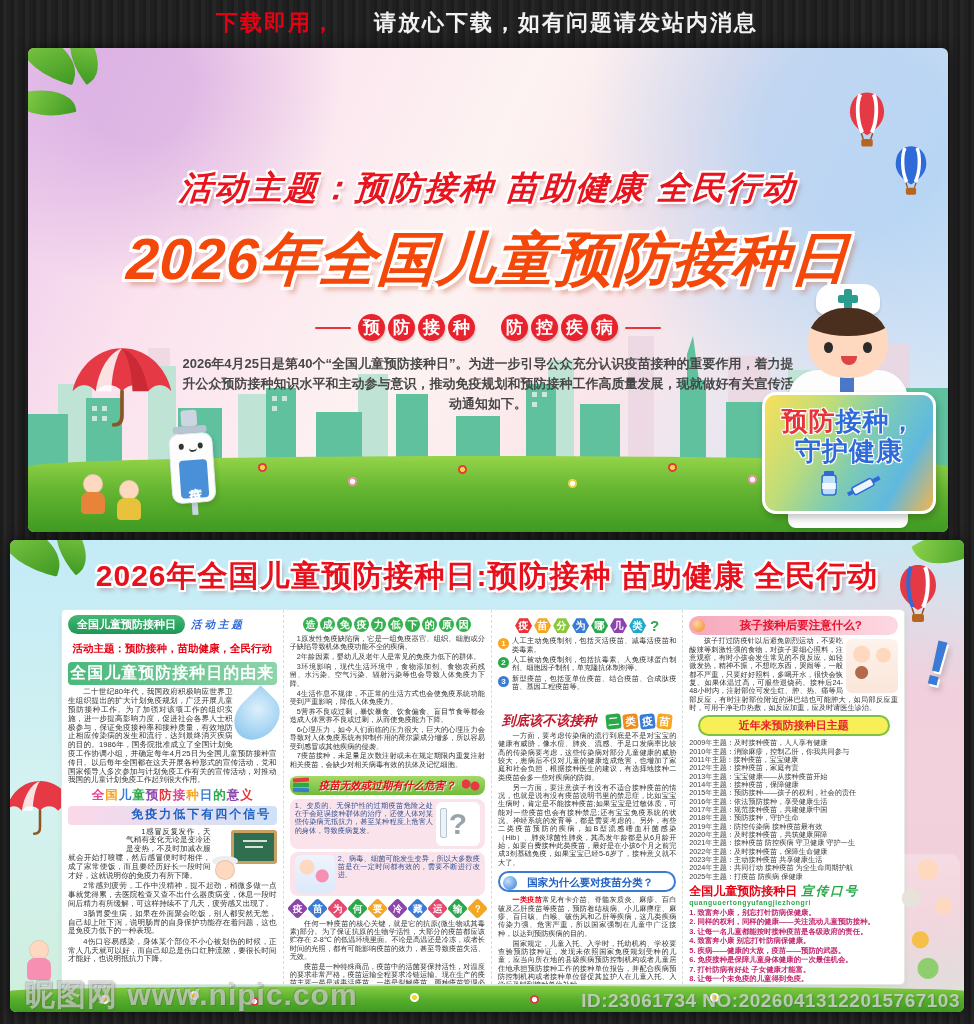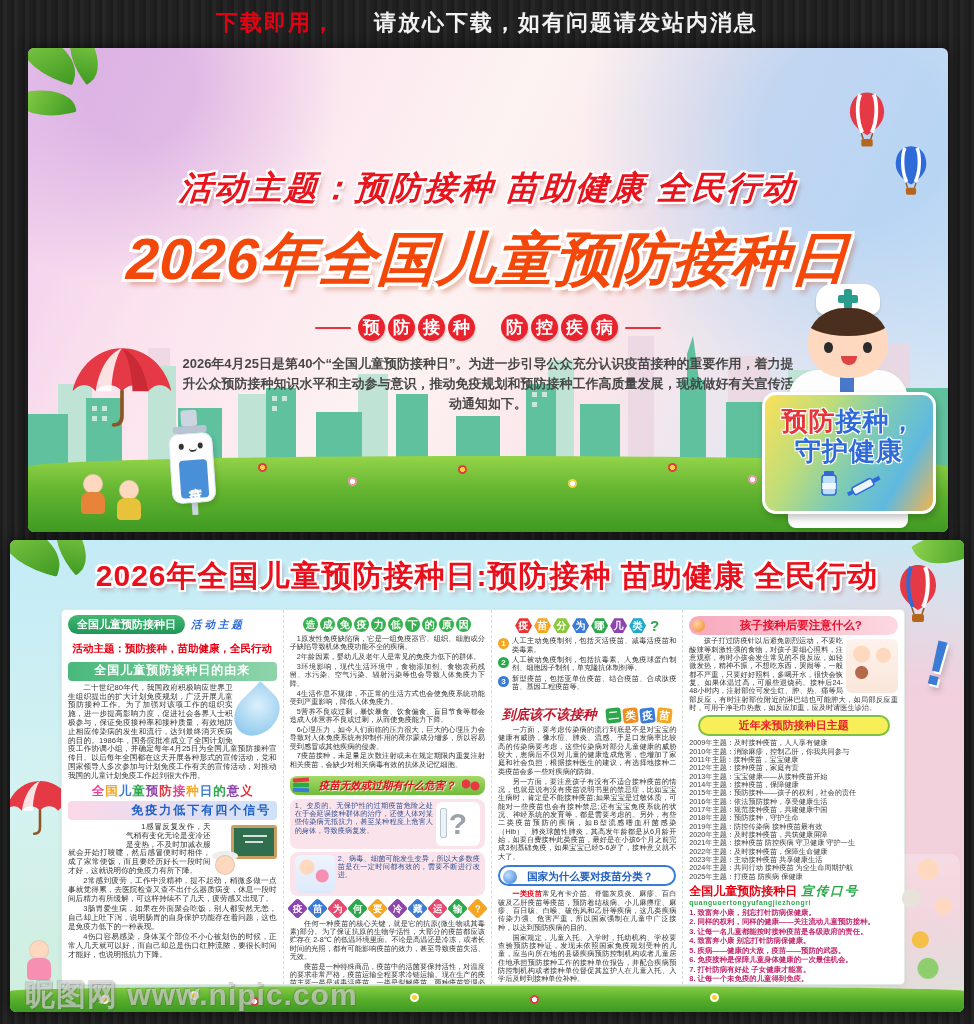--- a/index.html
+++ b/index.html
@@ -82,21 +82,21 @@
   .col{padding:5px 6px 4px;overflow:hidden;border-right:1px dashed #cfe0d2;font-size:7.6px;line-height:1.16;color:#333;text-align:justify;}
   .col:last-child{border-right:none;}
   .col1{flex:1.1;} .col2{flex:1.03;font-size:7.2px;} .col3{flex:0.94;font-size:7.2px;} .col4{flex:1.1;font-size:7.2px;}
   .col p{margin:1.5px 0;text-indent:2em;}
 
   
   .ribbon-row{display:flex;align-items:center;gap:6px;margin-bottom:2px;}
   .ribbon{background:linear-gradient(180deg,#42b873,#1f9757);color:#fff;font-size:11px;font-weight:bold;padding:3px 9px;border-radius:10px;white-space:nowrap;}
   .ribbon-side{color:#2f6bd8;font-size:10.5px;font-weight:bold;font-style:italic;letter-spacing:3px;white-space:nowrap;}
   .c1-theme{color:#e60012;font-weight:bold;font-size:10.5px;margin:8px 0;text-align:center;white-space:nowrap;}
-  .sec-green{background:linear-gradient(90deg,#49b87b,#8fd4ab);color:#fff;text-align:center;font-size:12px;font-weight:bold;border-radius:4px;padding:2.5px 0;margin:3px 0;letter-spacing:1px;}
+  .sec-green{background:linear-gradient(90deg,#49b87b,#8fd4ab);color:#fff;text-align:center;font-size:16px;font-weight:bold;border-radius:4px;padding:2.5px 0;margin:3px 0;letter-spacing:1px;}
   .drop{float:right;width:40px;height:50px;margin:4px 0 2px 4px;background:radial-gradient(circle at 38% 38%,#d8eefb,#8ec9ee 70%,#6fb5e4);border-radius:0 50% 50% 50%;transform:rotate(45deg);opacity:.9;}
   .multi{text-align:center;font-weight:900;font-size:12.5px;margin:3px 0;display:flex;justify-content:center;gap:1px;}
   .multi span:nth-child(6n+1){color:#e84393;} .multi span:nth-child(6n+2){color:#f5a623;}
   .multi span:nth-child(6n+3){color:#3a7bd5;} .multi span:nth-child(6n+4){color:#2aa84a;}
   .multi span:nth-child(6n+5){color:#8e44ad;} .multi span:nth-child(6n+6){color:#e8333a;}
   .fam-illu{float:left;width:54px;height:44px;margin:2px 4px 2px 0;border-radius:6px;background:
     radial-gradient(circle at 22% 30%,#8fce6e 0 9px,transparent 10px),
     radial-gradient(circle at 52% 42%,#ffd9bf 0 7px,transparent 8px),
     radial-gradient(circle at 80% 30%,#f push 0,transparent 0),
     radial-gradient(circle at 78% 32%,#f78fb3 0 9px,transparent 10px),
@@ -142,21 +142,21 @@
   .hex-row .hex:nth-child(7n+1){background:#e8333a;} .hex-row .hex:nth-child(7n+2){background:#f5a623;}
   .hex-row .hex:nth-child(7n+3){background:#8bc73c;} .hex-row .hex:nth-child(7n+4){background:#3a7bd5;}
   .hex-row .hex:nth-child(7n+5){background:#2aa84a;} .hex-row .hex:nth-child(7n+6){background:#8e44ad;}
   .hex-row .hex:nth-child(7n+7){background:#1fa8c9;}
   .hex-q{color:#2aa84a;font-size:15px;font-weight:900;margin-left:2px;}
   .c3-item{display:flex;gap:3px;margin:2px 0;}
   .c3-num{flex:none;width:11px;height:11px;border-radius:50%;color:#fff;font-size:8px;font-weight:bold;display:flex;align-items:center;justify-content:center;margin-top:1px;}
   .c3-list .c3-item:nth-child(1) .c3-num{background:#f5a623;}
   .c3-list .c3-item:nth-child(2) .c3-num{background:#2aa84a;}
   .c3-list .c3-item:nth-child(3) .c3-num{background:#3a7bd5;}
-  .c3-s2title{display:flex;align-items:center;justify-content:center;gap:10px;margin:16px 0 3px;}
+  .c3-s2title{display:flex;align-items:center;justify-content:center;gap:10px;margin:22px 0 3px;}
   .c3-prefix{color:#c0182c;font-size:13.5px;font-weight:900;font-style:italic;white-space:nowrap;}
   .tiles{display:flex;gap:2px;}
   .tile{width:15px;height:15px;border-radius:3px;color:#fff;font-weight:bold;font-size:10.5px;display:flex;align-items:center;justify-content:center;transform:rotate(-6deg);flex:none;}
   .tiles .tile:nth-child(4n+1){background:#2aa84a;} .tiles .tile:nth-child(4n+2){background:#f08c1e;}
   .tiles .tile:nth-child(4n+3){background:#3a7bd5;} .tiles .tile:nth-child(4n+4){background:#f5a623;transform:rotate(6deg);}
   .banner-blue{position:relative;border:2px solid #3a7bd5;border-radius:13px;background:#fff;color:#1d5fc2;font-weight:900;font-size:10.5px;text-align:center;padding:2.5px 14px 2.5px 20px;margin:4px 0;}
   .globe{position:absolute;left:3px;top:3px;width:14px;height:14px;border-radius:50%;background:radial-gradient(circle at 35% 35%,#bfe0ff,#3a7bd5);}
   .lead{color:#e60012;font-weight:bold;}
 
   
@@ -619,14 +619,15 @@
     <span class="flower" style="left:180px;bottom:12px;z-index:6;background:radial-gradient(#f5d33f 35%,#fff 40%);"></span>
     <span class="flower" style="left:240px;bottom:6px;z-index:6;background:radial-gradient(#fff 35%,#e63946 45%);"></span>
     <span class="flower" style="left:400px;bottom:10px;z-index:6;background:radial-gradient(#f5d33f 35%,#fff 40%);"></span>
     <span class="flower" style="left:520px;bottom:8px;z-index:6;background:radial-gradient(#fff 35%,#e63946 45%);"></span>
     <span class="flower" style="left:700px;bottom:10px;z-index:6;background:radial-gradient(#f5d33f 35%,#fff 40%);"></span>
 
     <div class="wm-site">
       <span>昵图网</span>
       <span>www.nipic.com</span>
     </div>
+    <div class="wm-id">ID:23061734 NO:20260413122015767103</div>
   </div>
 </div>
 
 </body></html>

